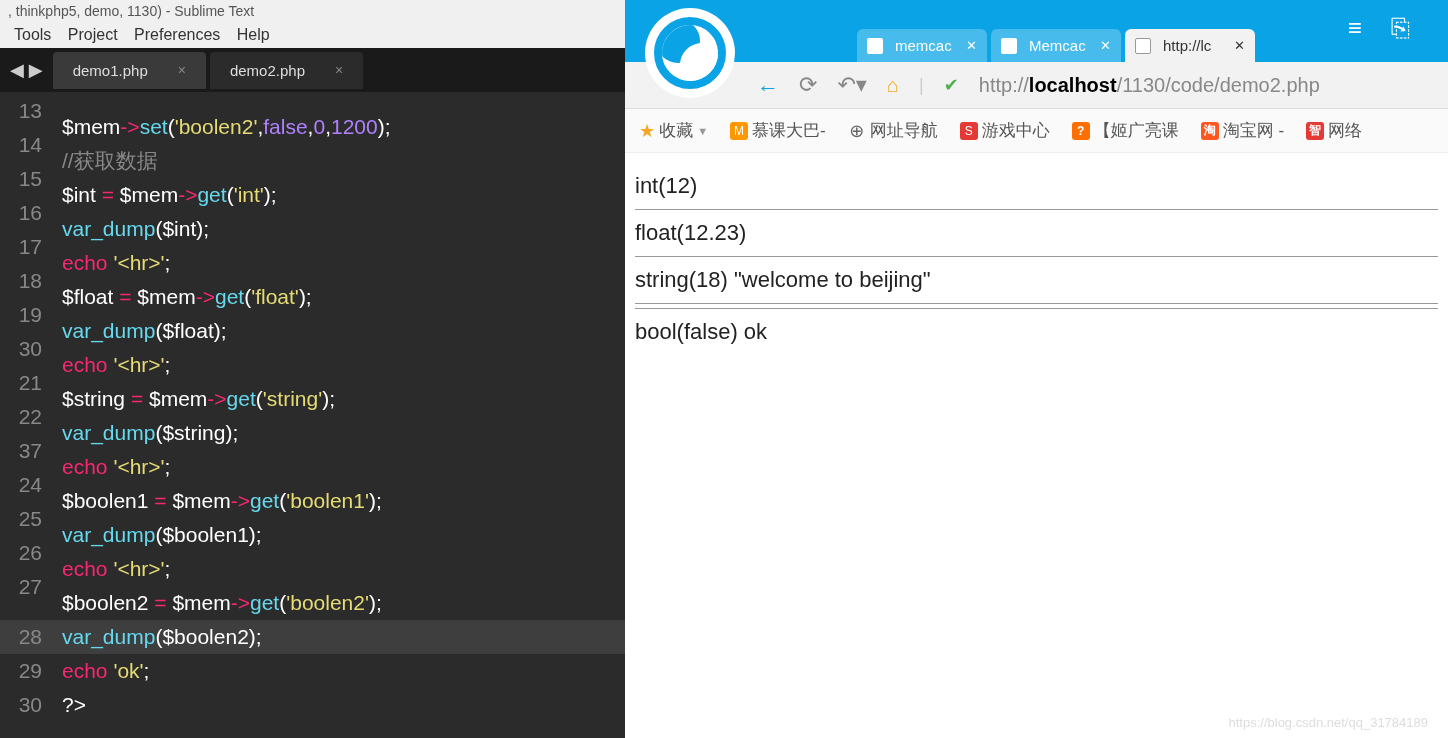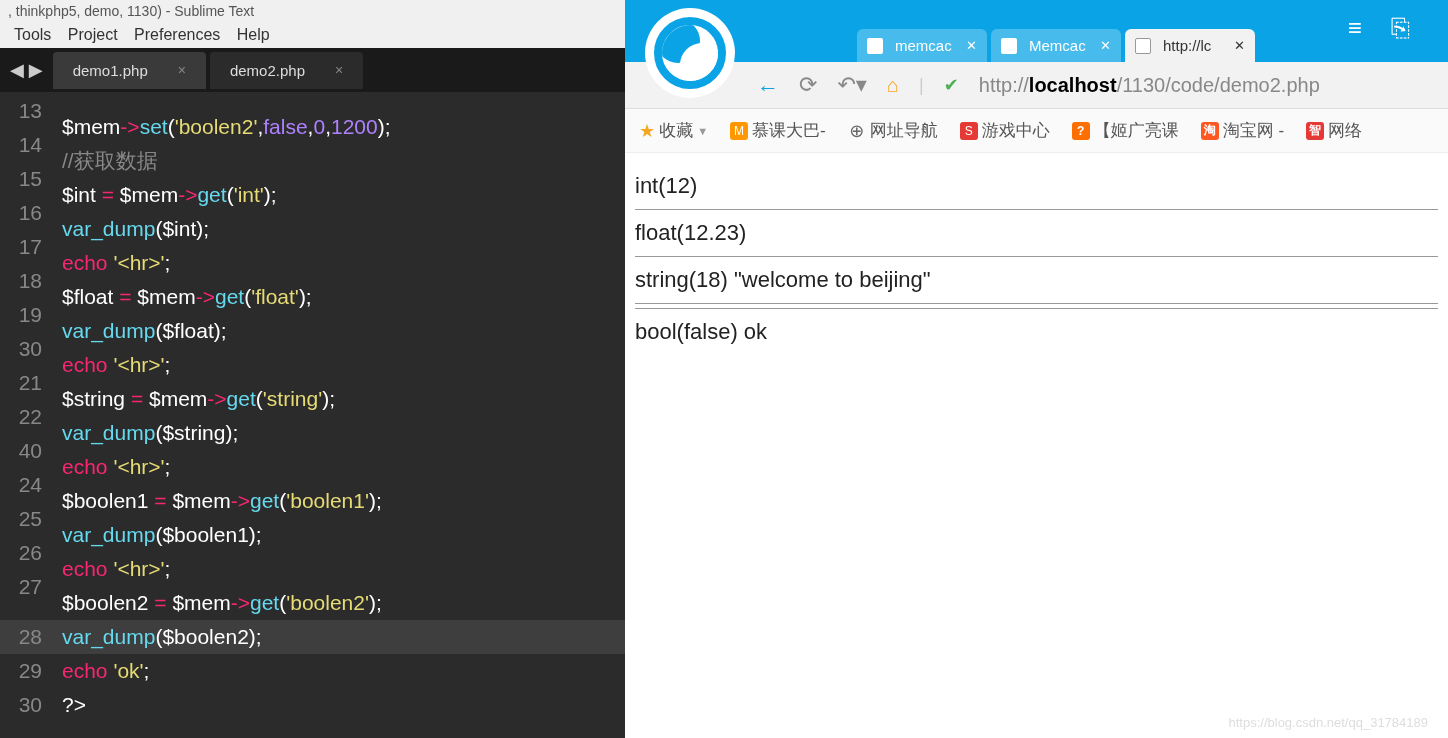--- a/index.html
+++ b/index.html
@@ -98,21 +98,21 @@
         <span style="display: block;">13</span>
         <span style="display: block;">14</span>
         <span style="display: block;">15</span>
         <span style="display: block;">16</span>
         <span style="display: block;">17</span>
         <span style="display: block;">18</span>
         <span style="display: block;">19</span>
         <span style="display: block;">30</span>
         <span style="display: block;">21</span>
         <span style="display: block;">22</span>
-        <span style="display: block;">40</span>
+        <span style="display: block;">37</span>
         <span style="display: block;">24</span>
         <span style="display: block;">25</span>
         <span style="display: block;">26</span>
         <span style="display: block;">27</span>
         <span class="hl" style="display: block;">28</span>
         <span style="display: block;">29</span>
         <span style="display: block;">30</span>
       </div>
     <div class="code" id="code"><span class="line"><span class="tk-var">$mem</span><span class="tk-op">-&gt;</span><span class="tk-fn">set</span><span class="tk-punc">(</span><span class="tk-str">'boolen2'</span><span class="tk-punc">,</span><span class="tk-num">false</span><span class="tk-punc">,</span><span class="tk-num">0</span><span class="tk-punc">,</span><span class="tk-num">1200</span><span class="tk-punc">);</span></span><span class="line"><span class="tk-com">//获取数据</span></span><span class="line"><span class="tk-var">$int</span><span class="tk-punc"> </span><span class="tk-op">=</span><span class="tk-punc"> </span><span class="tk-var">$mem</span><span class="tk-op">-&gt;</span><span class="tk-fn">get</span><span class="tk-punc">(</span><span class="tk-str">'int'</span><span class="tk-punc">);</span></span><span class="line"><span class="tk-fn">var_dump</span><span class="tk-punc">(</span><span class="tk-var">$int</span><span class="tk-punc">);</span></span><span class="line"><span class="tk-kw">echo</span><span class="tk-punc"> </span><span class="tk-str">'&lt;hr&gt;'</span><span class="tk-punc">;</span></span><span class="line"><span class="tk-var">$float</span><span class="tk-punc"> </span><span class="tk-op">=</span><span class="tk-punc"> </span><span class="tk-var">$mem</span><span class="tk-op">-&gt;</span><span class="tk-fn">get</span><span class="tk-punc">(</span><span class="tk-str">'float'</span><span class="tk-punc">);</span></span><span class="line"><span class="tk-fn">var_dump</span><span class="tk-punc">(</span><span class="tk-var">$float</span><span class="tk-punc">);</span></span><span class="line"><span class="tk-kw">echo</span><span class="tk-punc"> </span><span class="tk-str">'&lt;hr&gt;'</span><span class="tk-punc">;</span></span><span class="line"><span class="tk-var">$string</span><span class="tk-punc"> </span><span class="tk-op">=</span><span class="tk-punc"> </span><span class="tk-var">$mem</span><span class="tk-op">-&gt;</span><span class="tk-fn">get</span><span class="tk-punc">(</span><span class="tk-str">'string'</span><span class="tk-punc">);</span></span><span class="line"><span class="tk-fn">var_dump</span><span class="tk-punc">(</span><span class="tk-var">$string</span><span class="tk-punc">);</span></span><span class="line"><span class="tk-kw">echo</span><span class="tk-punc"> </span><span class="tk-str">'&lt;hr&gt;'</span><span class="tk-punc">;</span></span><span class="line"><span class="tk-var">$boolen1</span><span class="tk-punc"> </span><span class="tk-op">=</span><span class="tk-punc"> </span><span class="tk-var">$mem</span><span class="tk-op">-&gt;</span><span class="tk-fn">get</span><span class="tk-punc">(</span><span class="tk-str">'boolen1'</span><span class="tk-punc">);</span></span><span class="line"><span class="tk-fn">var_dump</span><span class="tk-punc">(</span><span class="tk-var">$boolen1</span><span class="tk-punc">);</span></span><span class="line"><span class="tk-kw">echo</span><span class="tk-punc"> </span><span class="tk-str">'&lt;hr&gt;'</span><span class="tk-punc">;</span></span><span class="line"><span class="tk-var">$boolen2</span><span class="tk-punc"> </span><span class="tk-op">=</span><span class="tk-punc"> </span><span class="tk-var">$mem</span><span class="tk-op">-&gt;</span><span class="tk-fn">get</span><span class="tk-punc">(</span><span class="tk-str">'boolen2'</span><span class="tk-punc">);</span></span><span class="line hl"><span class="tk-fn">var_dump</span><span class="tk-punc">(</span><span class="tk-var">$boolen2</span><span class="tk-punc">);</span></span><span class="line"><span class="tk-kw">echo</span><span class="tk-punc"> </span><span class="tk-str">'ok'</span><span class="tk-punc">;</span></span><span class="line"><span class="tk-punc">?&gt;</span></span></div>
   </div>

